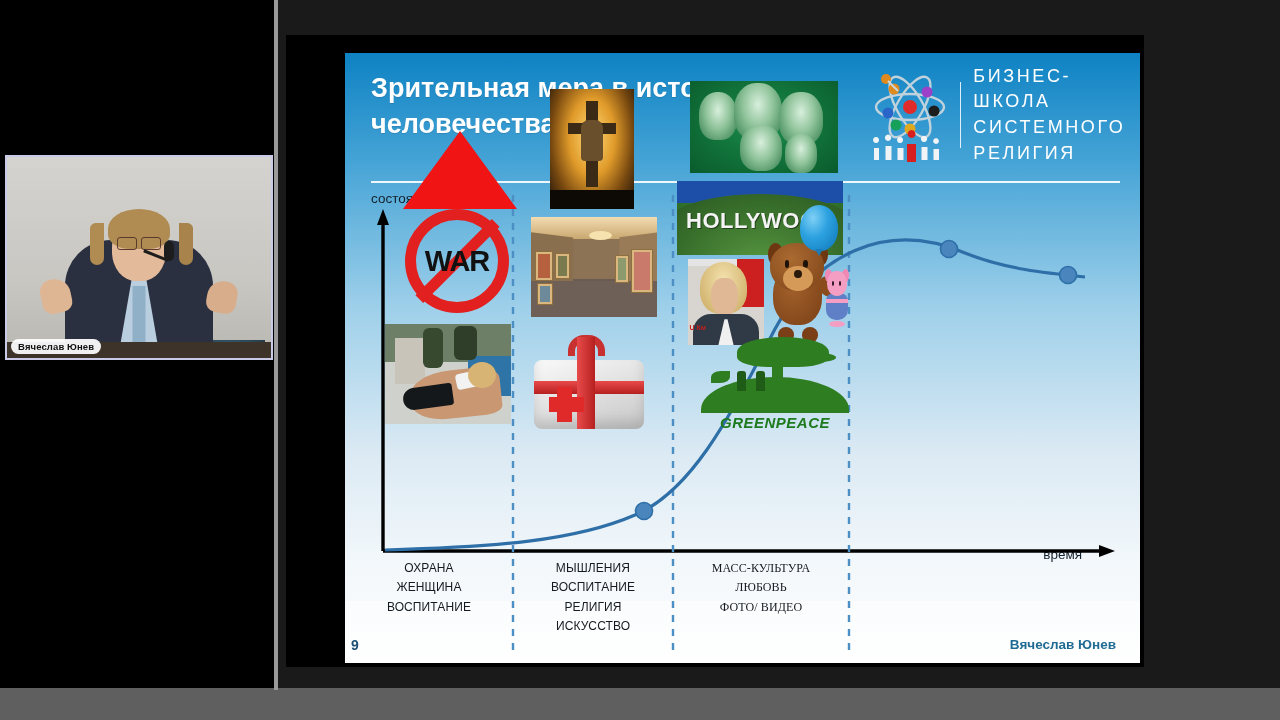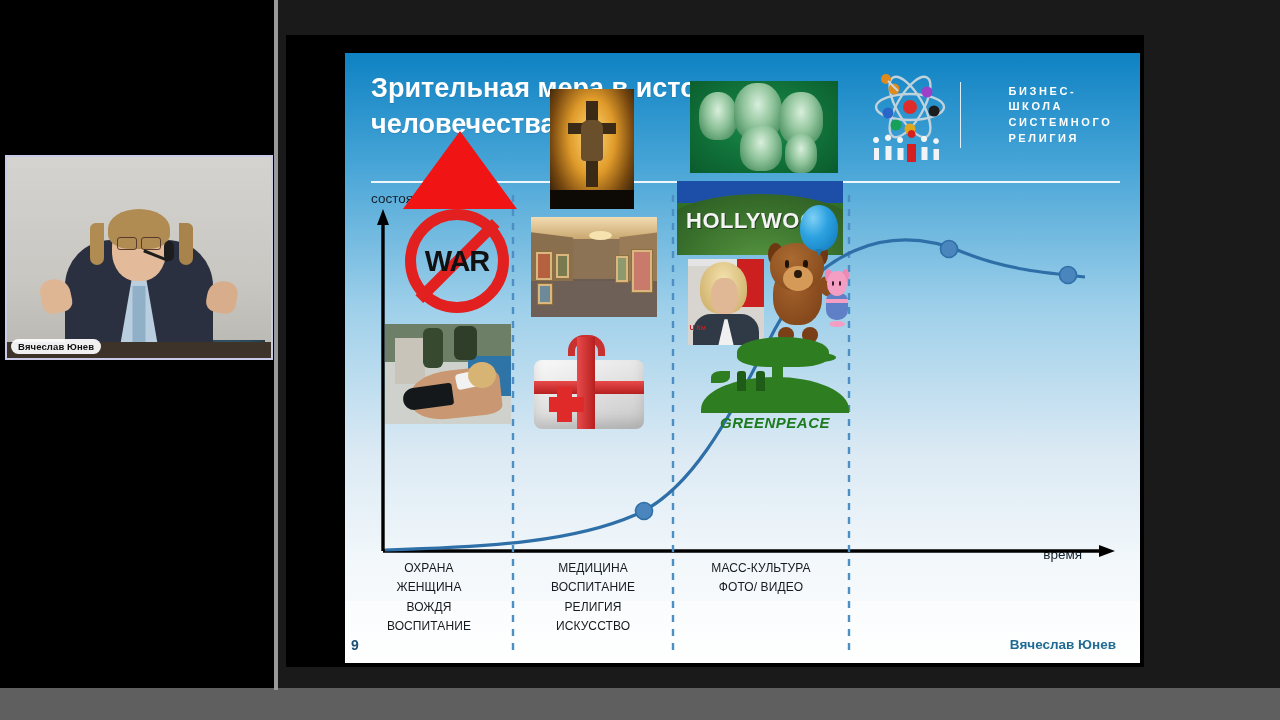--- a/index.html
+++ b/index.html
@@ -128,21 +128,21 @@
   .slide-title {
     position: absolute; left: 26px; top: 18px; width: 520px;
     color: #ffffff; font-size: 27px; font-weight: bold; line-height: 1.32;
     text-shadow: 0 1px 1px rgba(0,0,0,.12);
   }
 
   
   .logo { position: absolute; right: 14px; top: 14px; width: 262px; height: 96px; display: flex; align-items: center; }
   .logo-atom { position: relative; width: 92px; height: 96px; }
   .logo-sep { width: 1.5px; height: 66px; background: rgba(255,255,255,.85); margin: 0 12px 0 4px; }
-  .logo-text { color: #fff; font-size: 11px; font-weight: bold; line-height: 1.42; letter-spacing: 2.6px; margin-left: 35px; }
+  .logo-text { color: #fff; font-size: 18px; font-weight: normal; line-height: 1.42; letter-spacing: 2.6px; }
 
   .slide-rule { position: absolute; left: 26px; right: 20px; top: 128px; height: 1.6px; background: rgba(255,255,255,.9); }
 
   .axis-y-label { position: absolute; left: 26px; top: 138px; font-size: 13.5px; color: #14202b; }
   .axis-x-label { position: absolute; right: 58px; top: 494px; font-size: 13.5px; color: #14202b; }
 
   .plot { position: absolute; left: 0; top: 0; width: 795px; height: 610px; pointer-events: none; }
 
   
   .col-imgs { position: absolute; }
@@ -490,31 +490,31 @@
           <div class="gp-bird" style="left:72%; bottom:34%; width:6%; height:14%; border-radius:40% 40% 0 0;"></div>
           <div class="gp-bird" style="right:6%; bottom:22%; width:16%; height:12%; border-radius:30% 50% 10% 10%;"></div>
           <div class="gp-text">GREENPEACE</div>
         </div>
       </div>
 
       <div class="cat-cols">
         <div class="cat-col" style="width:168px;">
           <div>ОХРАНА</div>
           <div>ЖЕНЩИНА</div>
-          <div>ВОЖДЯ</div>
           <div>ВОСПИТАНИЕ</div>
         </div>
         <div class="cat-col" style="width:160px;">
-          <div>МЕДИЦИНА</div>
+          <div>МЫШЛЕНИЯ</div>
           <div>ВОСПИТАНИЕ</div>
           <div>РЕЛИГИЯ</div>
           <div>ИСКУССТВО</div>
         </div>
-        <div class="cat-col" style="width:176px;">
+        <div class="cat-col" style="width:176px;font-family:Liberation Serif, serif;">
           <div>МАСС-КУЛЬТУРА</div>
+          <div>ЛЮБОВЬ</div>
           <div>ФОТО/ ВИДЕО</div>
         </div>
       </div>
 
       <div class="slide-num">9</div>
       <div class="slide-author">Вячеслав Юнев</div>
 
     </div>
   </div>
 

